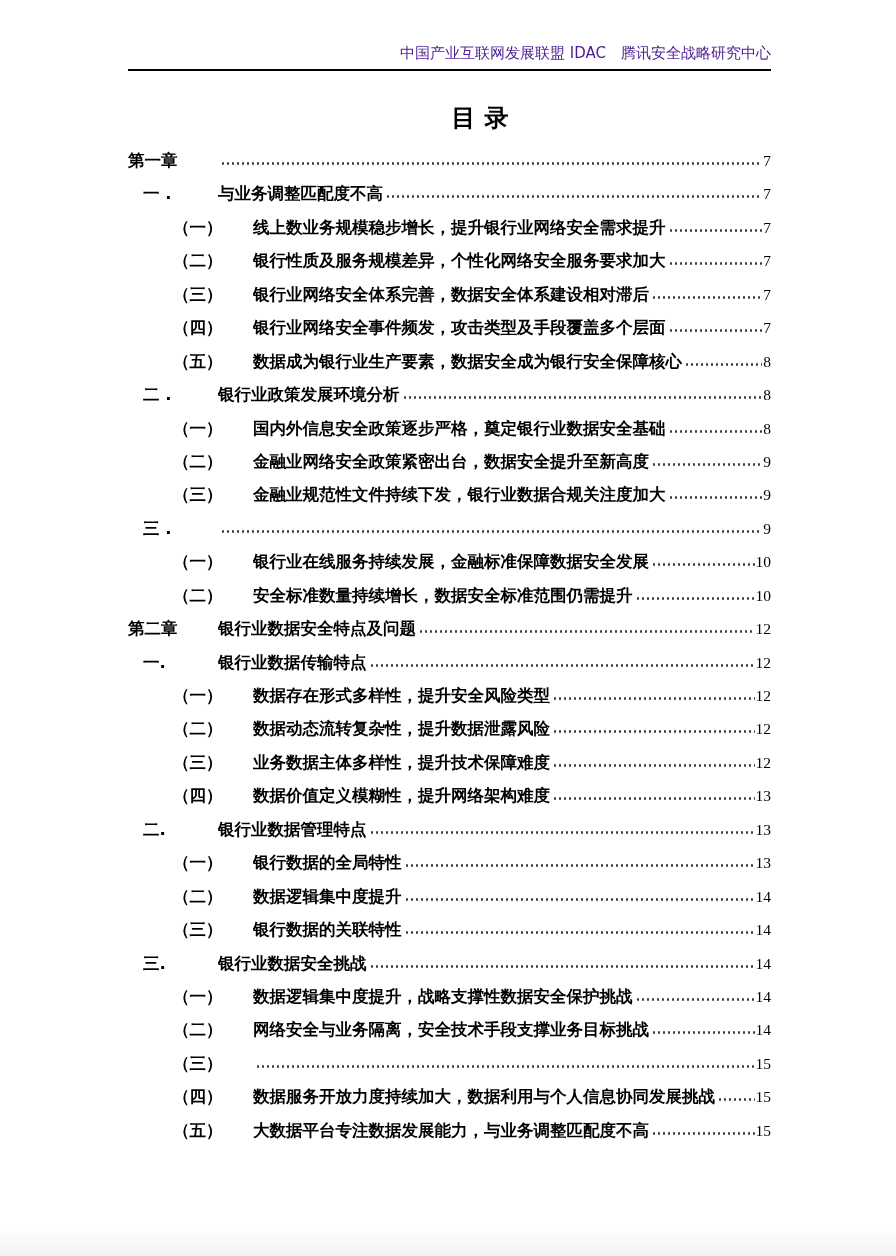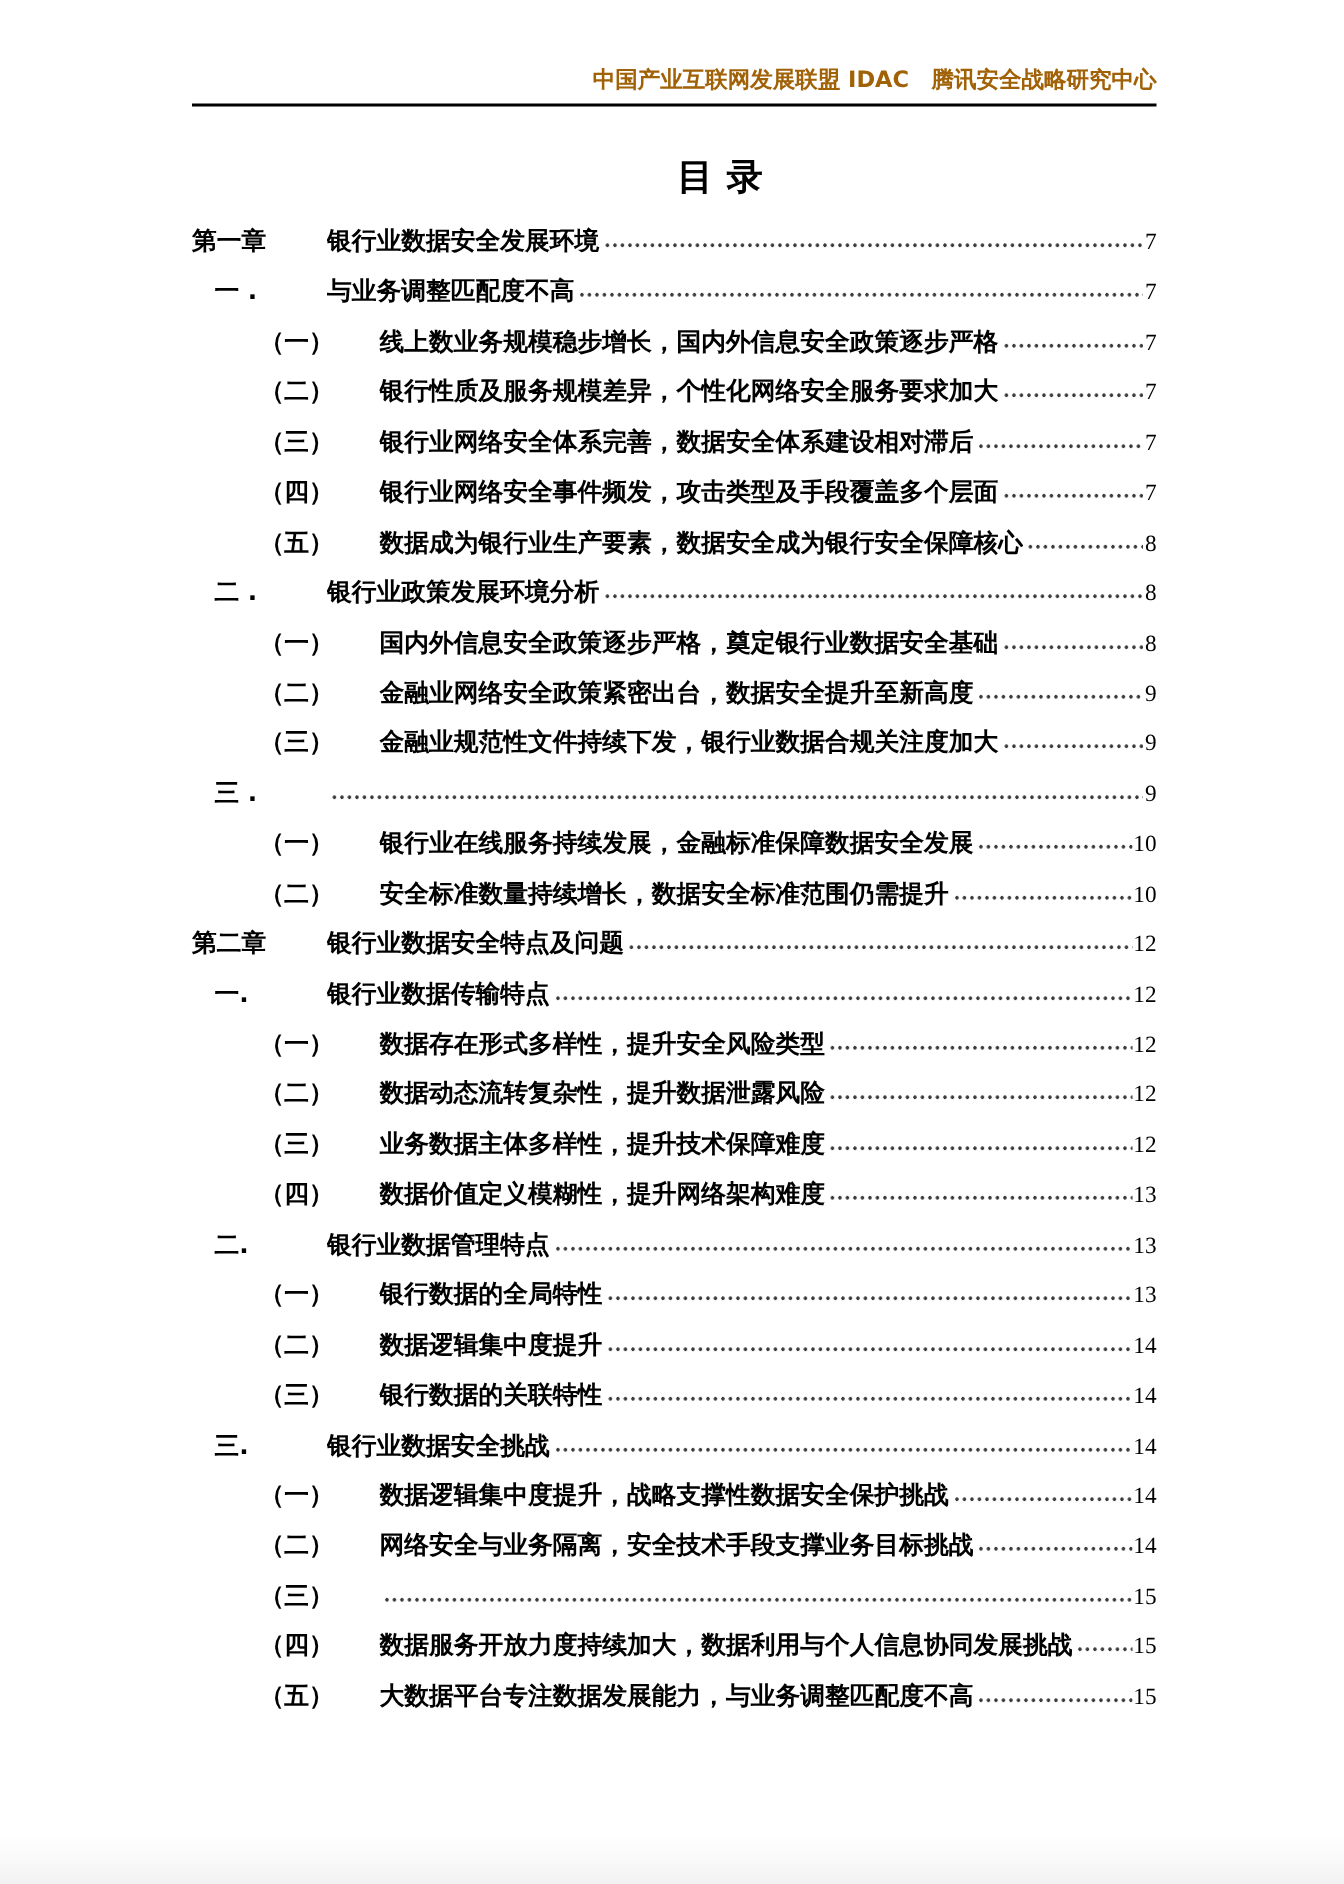--- a/index.html
+++ b/index.html
@@ -16,22 +16,22 @@
     font-family: "DejaVu Sans", "Liberation Sans", sans-serif;
     color: #000000;
   }
   .header {
     position: absolute;
     top: 44px;
     left: 128px;
     right: 125px;
     text-align: right;
     font-size: 15px;
-    font-weight: 700;
-    color: #a16207;
+    font-weight: 400;
+    color: #4c1d95;
     white-space: nowrap;
   }
   .header-rule {
     position: absolute;
     top: 69px;
     left: 128px;
     right: 125px;
     height: 0;
     border: none;
     border-top: 2px solid #000000;
@@ -111,33 +111,32 @@
 
 <div class="page">
   <div class="header">
     <span>中国产业互联网发展联盟 IDAC　腾讯安全战略研究中心</span>
   </div>
   <hr class="header-rule">
   <h1 class="toc-title">目录</h1>
   <div class="toc" id="toc-list">
       <div class="toc-row level-1">
     <span class="toc-label">第一章</span>
-    <span class="toc-text">银行业数据安全发展环境</span>
     <span class="toc-leader"></span>
     <span class="toc-page">7</span>
   </div>
       <div class="toc-row level-2">
     <span class="toc-label">一 .</span>
     <span class="toc-text">与业务调整匹配度不高</span>
     <span class="toc-leader"></span>
     <span class="toc-page">7</span>
   </div>
       <div class="toc-row level-3">
     <span class="toc-label">（一）</span>
-    <span class="toc-text">线上数业务规模稳步增长，国内外信息安全政策逐步严格</span>
+    <span class="toc-text">线上数业务规模稳步增长，提升银行业网络安全需求提升</span>
     <span class="toc-leader"></span>
     <span class="toc-page">7</span>
   </div>
       <div class="toc-row level-3">
     <span class="toc-label">（二）</span>
     <span class="toc-text">银行性质及服务规模差异，个性化网络安全服务要求加大</span>
     <span class="toc-leader"></span>
     <span class="toc-page">7</span>
   </div>
       <div class="toc-row level-3">

